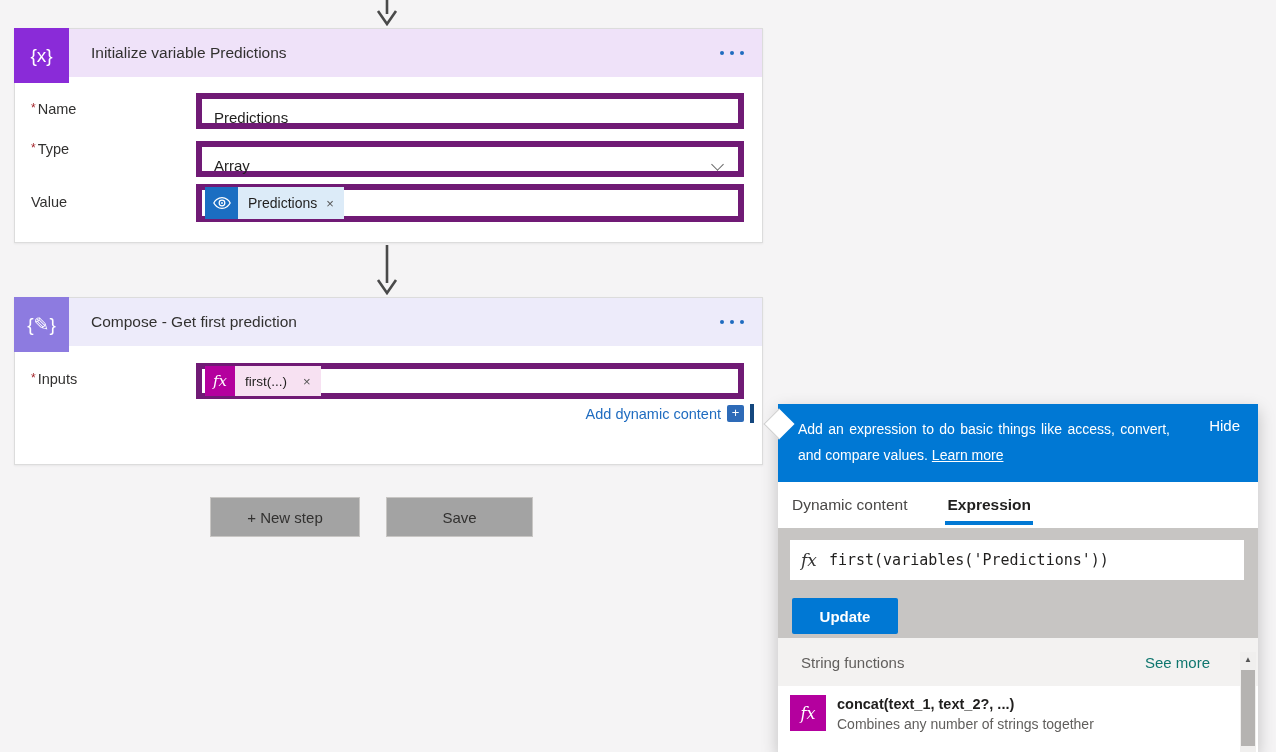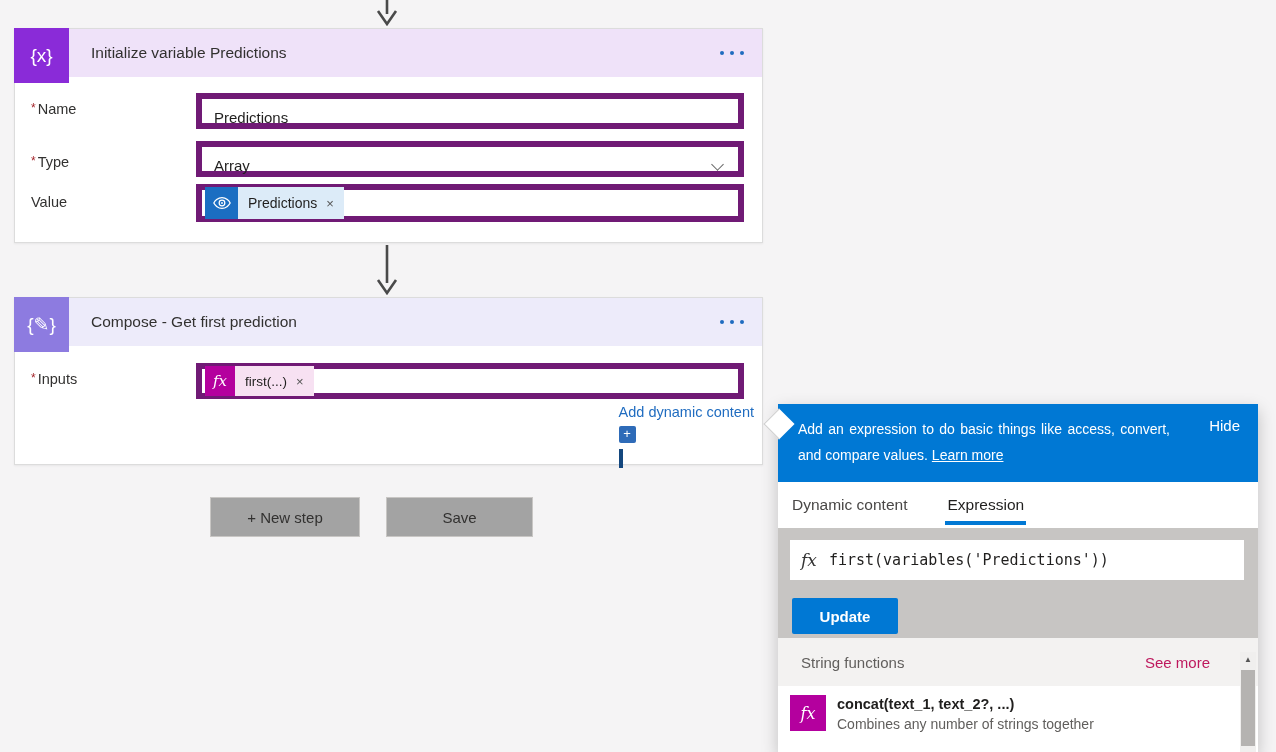--- a/index.html
+++ b/index.html
@@ -25,23 +25,23 @@
   .req { color:#a4262c; font-size:12px; vertical-align:top; margin-right:2px; }
   .ctl { position:absolute; left:181px; width:548px; border:6px solid #701a75; background:#fff; }
   .txt-input { height:36px; font-size:15px; color:#201f1e; padding:0 12px; border:none; outline:none; width:100%; font-family:"Liberation Sans",sans-serif; background:transparent; }
   .dropdown { height:36px; display:flex; align-items:center; padding:0 12px; font-size:15px; color:#201f1e; cursor:pointer; }
   .chev { position:absolute; right:16px; top:13px; width:9px; height:9px; border-right:1.5px solid #666; border-bottom:1.5px solid #666; transform:rotate(45deg); }
   .token-box { height:38px; display:flex; align-items:center; padding-left:3px; }
   .chip { display:flex; align-items:center; height:32px; cursor:pointer; }
   .chip-eye-sq { width:33px; height:32px; background:#1b6ec2; display:flex; align-items:center; justify-content:center; }
   .chip-eye-body { background:#dcebf8; height:32px; display:flex; align-items:center; padding:0 10px; font-size:14px; color:#201f1e; gap:9px; }
   .chip-fx-sq { width:30px; height:30px; background:#b4009e; display:flex; align-items:center; justify-content:center; color:#fff; font-style:italic; font-family:"DejaVu Serif",serif; font-size:15px; }
-  .chip-fx-body { background:#f7e1f2; height:30px; display:flex; align-items:center; padding:0 10px; font-size:13.5px; color:#201f1e; gap:9px; }
+  .chip-fx-body { background:#f7e1f2; height:30px; display:flex; align-items:center; padding:0 10px; font-size:13.5px; color:#201f1e; gap:16px; }
   .chip-x { color:#555; font-size:13px; cursor:pointer; }
-  .add-dyn { position:absolute; right:8px; top:106px; display:flex; align-items:flex-start; gap:6px;flex-direction:column; }
+  .add-dyn { position:absolute; right:8px; top:106px; display:flex; align-items:center; gap:6px; }
   .add-dyn-link { color:#1f6cc0; font-size:14.5px; cursor:pointer; }
   .plus-btn { width:17px; height:17px; background:#2e6bb8; border-radius:2px; color:#fff; font-size:13px; line-height:16px; text-align:center; cursor:pointer; }
   .caret-bar { width:4px; height:19px; background:#14477e; }
 
   
   .flow-arrow { position:absolute; }
 
   
   .btn-plain { position:absolute; height:40px; background:#a3a3a3; border:1px solid #c8c6c4; font-size:15px; color:#323130; cursor:pointer; font-family:"Liberation Sans",sans-serif; }
   .btn-newstep { left:210px; top:497px; width:150px; }
@@ -50,30 +50,30 @@
   
   .panel { position:absolute; left:778px; top:404px; width:480px; height:348px; background:#fff; box-shadow:0 6px 16px rgba(0,0,0,.22); }
   .beak { position:absolute; left:-10px; top:9px; width:22px; height:22px; background:#fff; transform:rotate(45deg); border-left:1px solid #cfcfcf; border-bottom:1px solid #cfcfcf; z-index:3; }
   .banner { height:78px; background:#0078d4; color:#fff; display:flex; }
   .banner p { width:372px; margin:12px 0 0 20px; font-size:14px; line-height:26px; text-align:justify; }
   .banner a { color:#fff; text-decoration:underline; cursor:pointer; }
   .hide-btn { margin:13px 18px 0 auto; font-size:15px; cursor:pointer; }
   .tabbar { height:46px; background:#fff; display:flex; align-items:center; padding-left:12px; }
   .tab { font-size:15.5px; height:100%; display:flex; align-items:center; padding:0 2px; position:relative; cursor:pointer; }
   .tab-dynamic { color:#494746; margin-right:36px; }
-  .tab-expression { color:#201f1e; font-weight:400; }
+  .tab-expression { color:#201f1e; font-weight:700; }
   .tab-expression::after { content:""; position:absolute; left:0; right:0; bottom:3px; height:4px; background:#0078d4; }
   .graybox { height:110px; background:#c7c5c3; padding:12px 14px 0 12px; }
   .expr-input { height:40px; background:#fff; display:flex; align-items:center; }
   .expr-fx { font-family:"DejaVu Serif",serif; font-style:italic; font-size:17px; color:#333; margin:0 12px 0 11px; }
   .expr-code { font-family:"DejaVu Sans Mono","Liberation Mono",monospace; font-size:15px; color:#201f1e; }
   .update-btn { margin-top:18px; margin-left:2px; width:106px; height:36px; background:#0078d4; color:#fff; font-weight:700; font-size:15px; border:none; border-radius:2px; cursor:pointer; font-family:"Liberation Sans",sans-serif; }
   .sect-head { height:48px; background:#f3f2f1; display:flex; align-items:center; }
   .sect-title { padding-left:23px; font-size:15px; color:#605e5c; }
-  .see-more { margin-left:auto; padding-right:48px; font-size:15px; color:#be185d; cursor:pointer; }
+  .see-more { margin-left:auto; padding-right:48px; font-size:15px; color:#0f766e; cursor:pointer; }
   .func-row { display:flex; gap:11px; padding:9px 12px; background:#fff; cursor:pointer; }
   .func-icon { width:36px; height:36px; background:#b4009e; display:flex; align-items:center; justify-content:center; color:#fff; font-style:italic; font-family:"DejaVu Serif",serif; font-size:16px; flex:none; }
   .func-sig { font-size:14.5px; font-weight:700; color:#201f1e; padding-top:1px; }
   .func-desc { font-size:14px; color:#605e5c; margin-top:4px; }
   .vscroll { position:absolute; left:462px; top:248px; width:16px; height:100px; background:#f0efee; }
   .vscroll .arr { height:16px; text-align:center; font-size:8px; color:#555; line-height:16px; cursor:pointer; }
   .vscroll .thumb { position:absolute; left:1px; top:18px; width:14px; height:76px; background:#b5b3b1; cursor:pointer; }
 </style>
 </head>
 <body>
@@ -97,21 +97,21 @@
     </div>
 
     <div class="row" style="top:64px; height:43px;">
       <div class="row-label" style="top:8px;"><span class="req">*</span><span>Name</span></div>
       <div class="ctl" style="top:0; height:36px;">
         <input class="txt-input" value="Predictions" style="">
       </div>
     </div>
 
     <div class="row" style="top:112px; height:36px;">
-      <div class="row-label" style="top:13px;"><span class="req">*</span><span>Type</span></div>
+      <div class="row-label" style="top:0;"><span class="req">*</span><span>Type</span></div>
       <div class="ctl" style="top:0; height:36px;">
         <div class="dropdown">Array</div>
         <div class="chev"></div>
       </div>
     </div>
 
     <div class="row" style="top:155px; height:38px;">
       <div class="row-label" style="top:10px;">Value</div>
       <div class="ctl token-box" style="top:0; height:38px;">
         <div class="chip">

